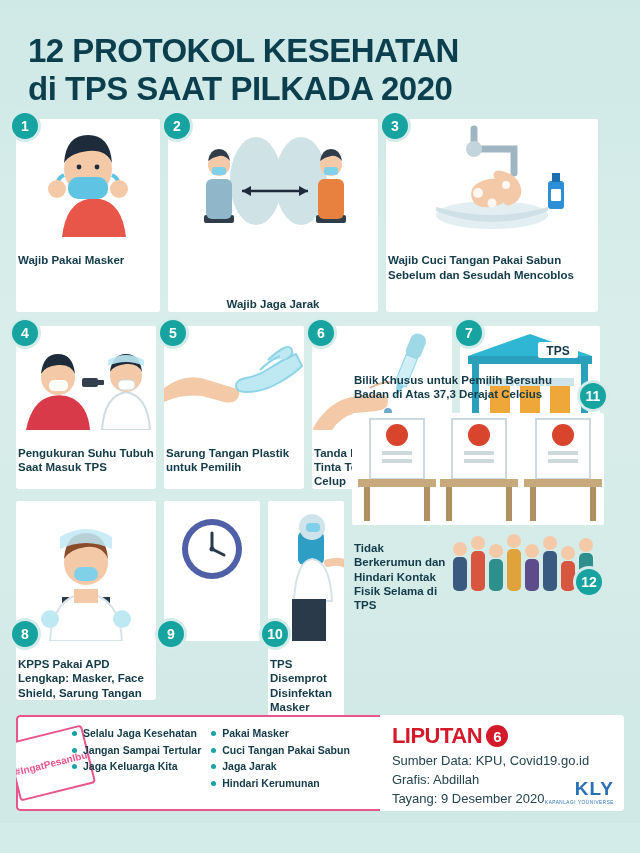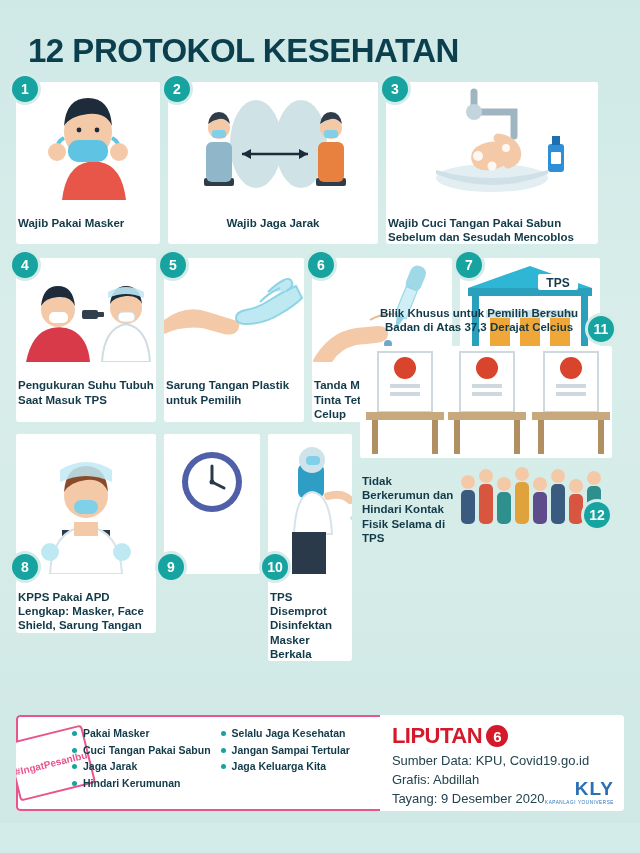--- a/index.html
+++ b/index.html
@@ -142,20 +142,21 @@
     background: #d4ece9;
   }
 </style>
 </head>
 <body>
 
 <div class="page">
 
   <div class="header">
     <div class="title-l1">12 PROTOKOL KESEHATAN</div>
+    <div class="title-l2">di TPS SAAT PILKADA 2020</div>
   </div>
 
   <div class="row r1">
 
     <div class="card c1">
       <div class="badge" style="left:-4px; top:-6px;">1</div>
       <div class="illus">
         <svg width="144" height="118" viewBox="0 0 144 118">
           <rect width="144" height="118" fill="#fff"></rect>
           <path d="M46 118 q4-34 26-38 h12 q22 4 26 38 z" fill="#e8564a"></path>
@@ -191,21 +192,21 @@
           <rect x="150" y="60" width="26" height="40" rx="6" fill="#e8803f"></rect>
           <circle cx="163" cy="46" r="11" fill="#f4c9a8"></circle>
           <path d="M152 42 q2-12 11-12 t11 12 q-5-6-11-5 t-11 5z" fill="#2f3d4a"></path>
           <rect x="156" y="48" width="14" height="8" rx="3" fill="#7fd0e8"></rect>
 
           <line x1="74" y1="72" x2="140" y2="72" stroke="#1d2b3a" stroke-width="2.5"></line>
           <path d="M74 72 l9-5 v10 z" fill="#1d2b3a"></path>
           <path d="M140 72 l-9-5 v10 z" fill="#1d2b3a"></path>
         </svg>
       </div>
-      <div class="cap" style="text-align:center;">Wajib Jaga Jarak</div>
+      <div class="cap" style="text-align:center;margin-top:44px;">Wajib Jaga Jarak</div>
     </div>
 
     <div class="card c3">
       <div class="badge" style="left:-4px; top:-6px;">3</div>
       <div class="illus">
         <svg width="212" height="118" viewBox="0 0 212 118">
           <rect width="212" height="118" fill="#fff"></rect>
           <path d="M88 10 v20 h40 v24" stroke="#9fb6c2" stroke-width="7" fill="none" stroke-linecap="round"></path>
           <circle cx="88" cy="30" r="8" fill="#c3d4dc"></circle>
           <ellipse cx="106" cy="96" rx="56" ry="14" fill="#e3eef2"></ellipse>
@@ -331,41 +332,41 @@
           <rect width="96" height="140" fill="#fff"></rect>
           <circle cx="48" cy="48" r="30" fill="#4f5fa8"></circle>
           <circle cx="48" cy="48" r="24" fill="#ffffff"></circle>
           <line x1="48" y1="48" x2="48" y2="32" stroke="#2b3a4a" stroke-width="3" stroke-linecap="round"></line>
           <line x1="48" y1="48" x2="60" y2="54" stroke="#2b3a4a" stroke-width="3" stroke-linecap="round"></line>
           <circle cx="48" cy="48" r="2.5" fill="#2b3a4a"></circle>
         </svg>
       </div>
     </div>
 
-    <div class="card" style="width:84px;">
+    <div class="card" style="width:76px;">
       <div class="badge" style="left:-6px; top:120px;">10</div>
       <div class="illus" style="height:140px;border-radius:3px;">
         <svg width="96" height="140" viewBox="0 0 96 140">
           <rect width="96" height="140" fill="#fff"></rect>
           <rect x="30" y="30" width="26" height="34" rx="6" fill="#2f9ec4"></rect>
           <path d="M26 100 q2-40 18-42 q18 2 20 42z" fill="#ffffff" stroke="#d7e3e8" stroke-width="2"></path>
           <circle cx="44" cy="26" r="13" fill="#cfe3ea"></circle>
           <rect x="38" y="22" width="14" height="9" rx="4" fill="#7fd0e8"></rect>
           <rect x="24" y="98" width="34" height="42" fill="#2b3a4a"></rect>
           <path d="M60 62 q14-4 22 4" stroke="#f4c9a8" stroke-width="8" fill="none" stroke-linecap="round"></path>
           <circle cx="88" cy="70" r="3" fill="#bfe9f2"></circle>
           <circle cx="92" cy="80" r="2.5" fill="#bfe9f2"></circle>
           <circle cx="84" cy="84" r="2" fill="#bfe9f2"></circle>
         </svg>
       </div>
       <div class="cap">TPS Disemprot Disinfektan Masker Berkala</div>
     </div>
 
     <div class="card" style="width:252px; background:transparent;">
-      <div class="cap" style="text-align:center; padding:0 16px 4px 2px; position:relative; top:-128px; height:0;">Bilik Khusus untuk Pemilih Bersuhu Badan di Atas 37,3 Derajat Celcius</div>
+      <div class="cap" style="text-align:left; padding:0 16px 4px 2px; position:relative; top:-128px; height:0;">Bilik Khusus untuk Pemilih Bersuhu Badan di Atas 37,3 Derajat Celcius</div>
       <div class="badge" style="right:-2px; top:-118px; left:auto;">11</div>
 
       <div class="illus" style="height:112px;border-radius:3px; position:relative; top:-92px;">
         <svg width="252" height="112" viewBox="0 0 252 112">
           <rect width="252" height="112" fill="#fff"></rect>
           <g>
             <rect x="18" y="6" width="54" height="60" fill="#ffffff" stroke="#cdd9de" stroke-width="2"></rect>
             <circle cx="45" cy="22" r="11" fill="#d8442c"></circle>
             <rect x="30" y="38" width="30" height="4" fill="#cdd9de"></rect>
             <rect x="30" y="46" width="30" height="4" fill="#cdd9de"></rect>
@@ -424,30 +425,30 @@
         </div>
       </div>
     </div>
   </div>
 
   <div class="footer">
     <div class="footer-left">
       <div class="stamp">#IngatPesanIbu</div>
       <div class="bullets">
         <ul>
+          <li>Selalu Jaga Kesehatan</li>
+          <li>Jangan Sampai Tertular</li>
+          <li>Jaga Keluarga Kita</li>
+        </ul>
+        <ul>
           <li>Pakai Masker</li>
           <li>Cuci Tangan Pakai Sabun</li>
           <li>Jaga Jarak</li>
           <li>Hindari Kerumunan</li>
         </ul>
-        <ul>
-          <li>Selalu Jaga Kesehatan</li>
-          <li>Jangan Sampai Tertular</li>
-          <li>Jaga Keluarga Kita</li>
-        </ul>
       </div>
     </div>
 
     <div class="footer-right">
       <div class="liputan">
         <span>LIPUTAN</span>
         <span class="six">6</span>
       </div>
       <div class="src">
         <div>Sumber Data: KPU, Covid19.go.id</div>

